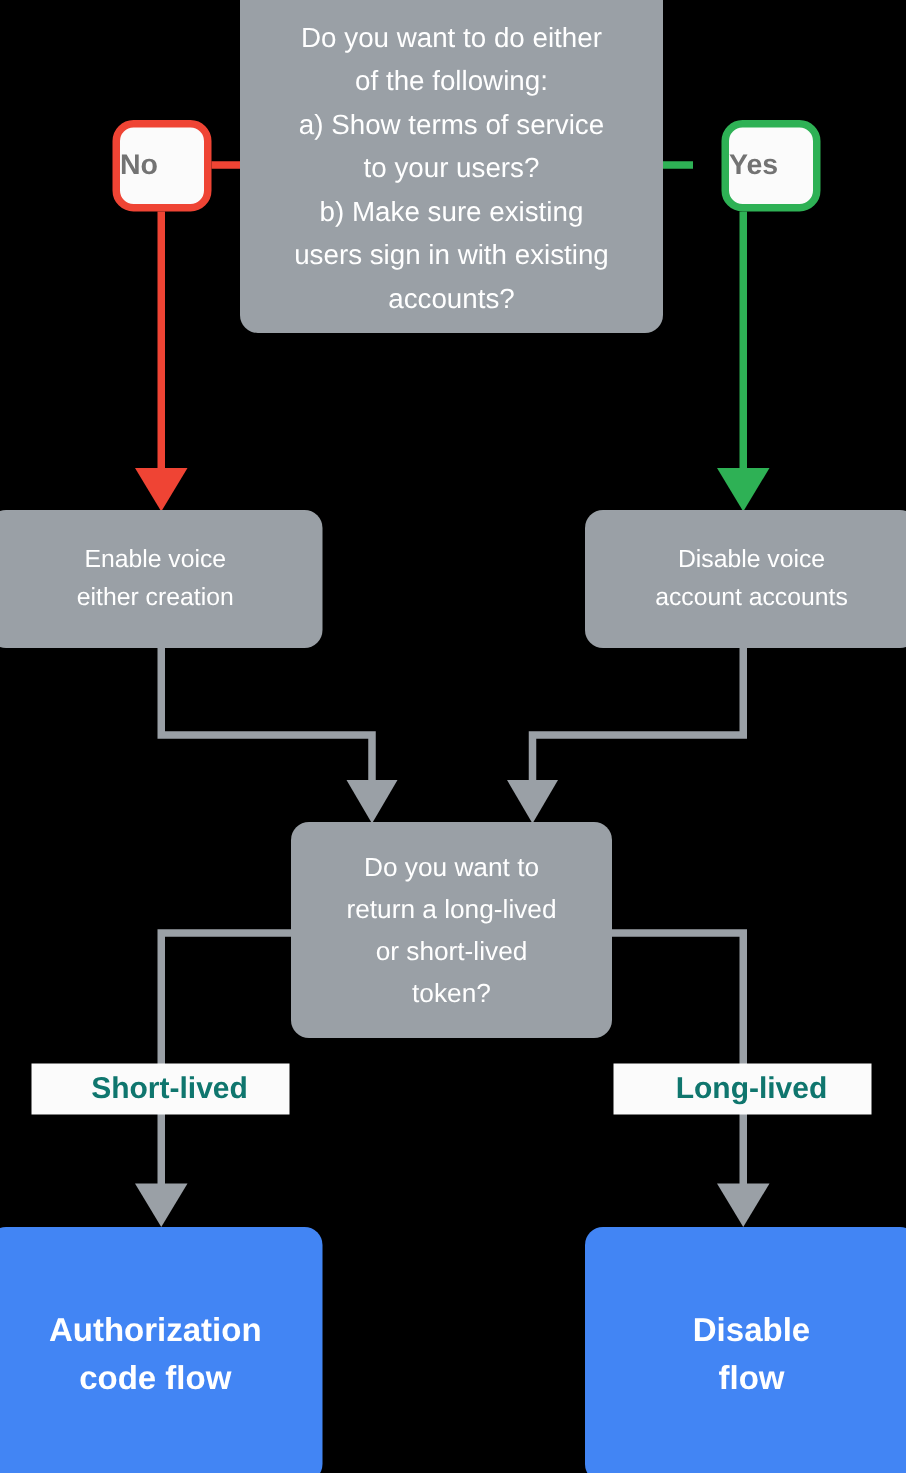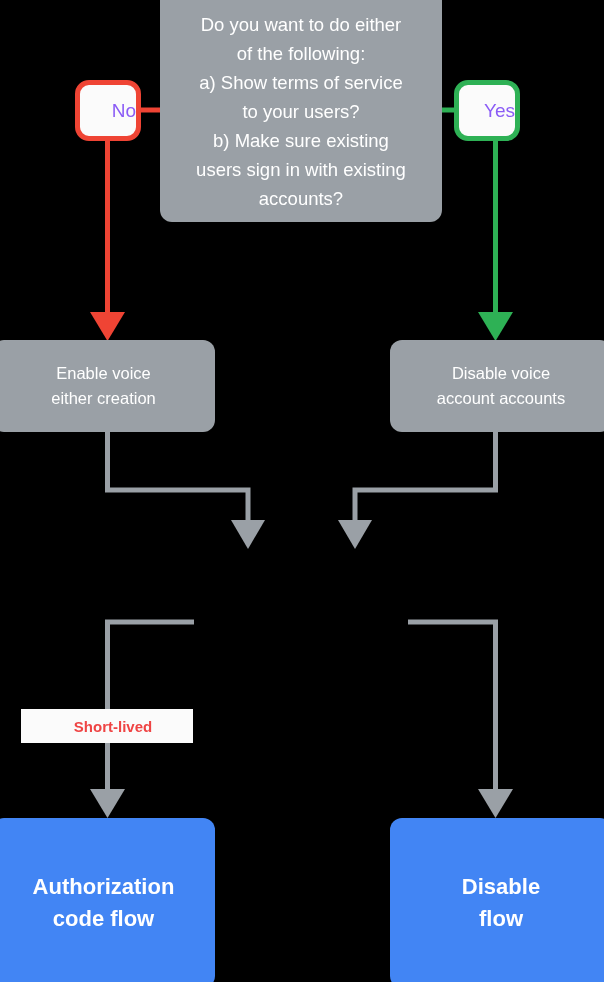--- a/index.html
+++ b/index.html
@@ -63,35 +63,35 @@
   }
 
   
   .badge {
     position: absolute;
     box-sizing: border-box;
     background: #fbfbfb;
     border-radius: 14px;
     display: flex;
     align-items: center;
-    justify-content: flex-end;
+    justify-content: flex-start;
     font-size: 19px;
-    font-weight: normal;
-    color: #8b5cf6;
+    font-weight: bold;
+    color: #737373;
     z-index: 5;
   }
   #badge-no {
     left: 75px;
     top: 80px;
     width: 66px;
     height: 61px;
     border: 5px solid #ef4434;
   }
   #badge-yes {
-    left: 454px;
+    left: 481px;
     top: 80px;
     width: 66px;
     height: 61px;
     border: 5px solid #2eb155;
   }
 
   
   #node-enable {
     left: -8px;
     top: 340px;
@@ -123,23 +123,23 @@
   }
 
   
   .edge-label {
     position: absolute;
     box-sizing: border-box;
     background: #fbfbfb;
     display: flex;
     align-items: center;
     justify-content: center;
-    font-size: 15px;
+    font-size: 20px;
     font-weight: bold;
-    color: #ef4444;
+    color: #0f766e;
     z-index: 5;
     padding-left: 12px;
   }
   #label-short-lived {
     left: 21px;
     top: 709px;
     width: 172px;
     height: 34px;
   }
   #label-long-lived {
@@ -220,25 +220,34 @@
   <div class="node node-gray" id="node-enable">
     <span class="node-text">Enable voice
 either creation</span>
   </div>
 
   <div class="node node-gray" id="node-disable">
     <span class="node-text">Disable voice
 account accounts</span>
   </div>
 
+  <div class="node node-gray" id="node-token-decision">
+    <span class="node-text">Do you want to
+return a long-lived
+or short-lived
+token?</span>
+  </div>
 
   <div class="edge-label" id="label-short-lived">
     <span>Short-lived</span>
   </div>
 
+  <div class="edge-label" id="label-long-lived">
+    <span>Long-lived</span>
+  </div>
 
   <div class="node node-blue" id="node-auth-code-flow">
     <span class="node-text">Authorization
 code flow</span>
   </div>
 
   <div class="node node-blue" id="node-implicit-flow">
     <span class="node-text">Disable
 flow</span>
   </div>

